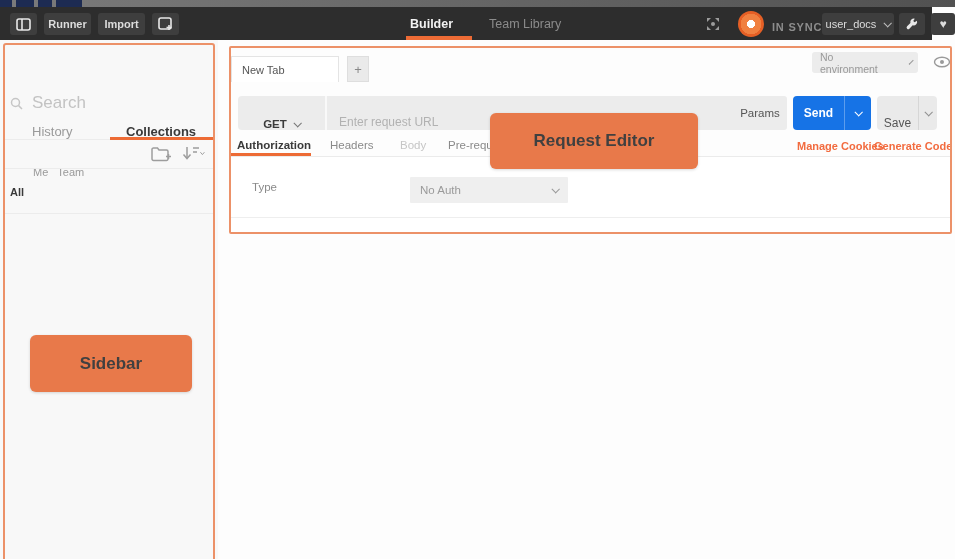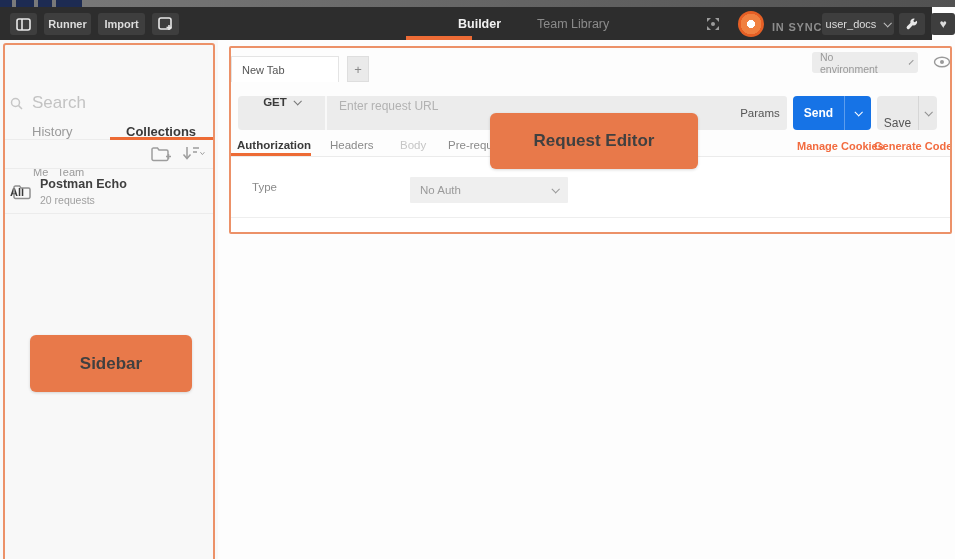--- a/index.html
+++ b/index.html
@@ -17,21 +17,21 @@
   .navy { background:#1d2b52; height:7px; top:0; }
 
   
   .topbar { left:0; top:7px; width:932px; height:33px; background:#2d2d2d;padding-left:20px; }
   .tb-btn {
     position:absolute; top:6px; height:22px; background:#3e3e3e; border-radius:3px;
     color:#dcdcdc; font-size:11px; font-weight:bold;
     display:flex; align-items:center; justify-content:center;
   }
   .tb-icon-btn { width:27px; }
-  .tb-tab { position:absolute; top:10px; font-size:12.5px;margin-left:48px; }
+  .tb-tab { position:absolute; top:10px; font-size:12.5px; }
   .tb-underline { position:absolute; top:29px; height:4px; background:#ED6B35; }
   .sync-badge {
     position:absolute; width:26px; height:26px; border-radius:50%; top:4px;
     background:radial-gradient(circle at 50% 50%, #ffffff 0 22%, #f08040 23% 55%, #e55f25 56% 100%);
   }
   .insync { position:absolute; top:14px; font-size:11px; letter-spacing:.8px; color:#8d8d8d; font-weight:bold; }
 
   .chev { display:inline-block; width:6px; height:6px;
     border-right:1.6px solid currentColor; border-bottom:1.6px solid currentColor;
     transform:rotate(45deg) translateY(-1px); }
@@ -65,21 +65,21 @@
   }
   .plus-btn {
     left:347px; top:56px; width:22px; height:26px; background:#eaeaea; border:1px solid #dedede;
     color:#888; font-size:13px; display:flex; align-items:center; justify-content:center;
   }
   .env-select {
     left:812px; top:52px; width:106px; height:21px; background:#ececec; border-radius:3px;
     color:#999; font-size:10.5px; display:flex; align-items:center; padding:0 8px;gap:32px;
   }
   .url-bar { left:238px; top:96px; width:546px; height:34px; background:#ececec; border-radius:4px;
-    display:flex; align-items:flex-start; }
+    display:flex; align-items:flex-end; }
   .method { width:87px; display:flex; align-items:center; justify-content:center;
     font-size:11.5px; font-weight:bold; color:#3a3a3a; gap:7px; }
   .url-divider { width:2px; height:34px; background:#f9f9f9; }
   .url-ph { margin-left:12px; font-size:12px; color:#b2b2b2; }
   .params-btn { left:733px; top:96px; width:54px; height:34px; background:#ececec; border-radius:3px;
     font-size:11.5px; color:#555; display:flex; align-items:center; justify-content:center; }
   .send-btn { left:793px; top:96px; width:78px; height:34px; background:#1673E6; border-radius:4px;
     color:#fff; display:flex; }
   .send-main { width:52px; display:flex; align-items:center; justify-content:center;
     font-size:12px; font-weight:bold; border-right:1px solid rgba(255,255,255,.3); }
@@ -237,31 +237,20 @@
           <line x1="5" y1="2" x2="5" y2="13" stroke="#9d9d9d" stroke-width="1.5"></line>
           <path d="M1.5 9.5 L5 13.5 L8.5 9.5" fill="none" stroke="#9d9d9d" stroke-width="1.5"></path>
           <line x1="11" y1="3" x2="17" y2="3" stroke="#9d9d9d" stroke-width="1.5"></line>
           <line x1="11" y1="7" x2="15" y2="7" stroke="#9d9d9d" stroke-width="1.5"></line>
           <path d="M19 7 L21.5 10 L24 7" fill="none" stroke="#9d9d9d" stroke-width="1.2" transform="scale(0.8) translate(4,2)"></path>
         </svg>
       </span>
     </div>
     <div class="abs side-divider" style="left:3px;top:128px;width:212px;" data-name="divider"></div>
 
-    <div class="abs" style="left:3px;top:129px;width:212px;height:44px;display:flex;align-items:center;" data-name="collection-item-postman-echo">
-      <span style="margin-left:9px;" data-name="collection-folder-icon">
-        <svg width="20" height="17" viewBox="0 0 20 17">
-          <path d="M2 4 L2 14 A1.5 1.5 0 0 0 3.5 15.5 L16.5 15.5 A1.5 1.5 0 0 0 18 14 L18 6.5 A1.5 1.5 0 0 0 16.5 5 L9 5 L7.5 3 L3.5 3 A1.5 1.5 0 0 0 2 4 Z" fill="none" stroke="#8f8f8f" stroke-width="1.5"></path>
-        </svg>
-      </span>
-      <span style="margin-left:8px;">
-        <div class="collection-title" data-name="collection-name">Postman Echo</div>
-        <div class="collection-meta" data-name="collection-request-count">20 requests</div>
-      </span>
-    </div>
     <div class="abs side-divider" style="left:3px;top:173px;width:212px;" data-name="divider"></div>
 
     <div class="abs annot" style="left:30px;top:295px;width:162px;height:57px;" data-name="sidebar-annotation-label">
       <span data-name="sidebar-annotation-text">Sidebar</span>
     </div>
   </div>
   <div class="abs sidebar-border" data-name="sidebar-annotation-border"></div>
 
   <div class="abs newtab" data-name="request-tab-new-tab">
     <span data-name="request-tab-title">New Tab</span>

